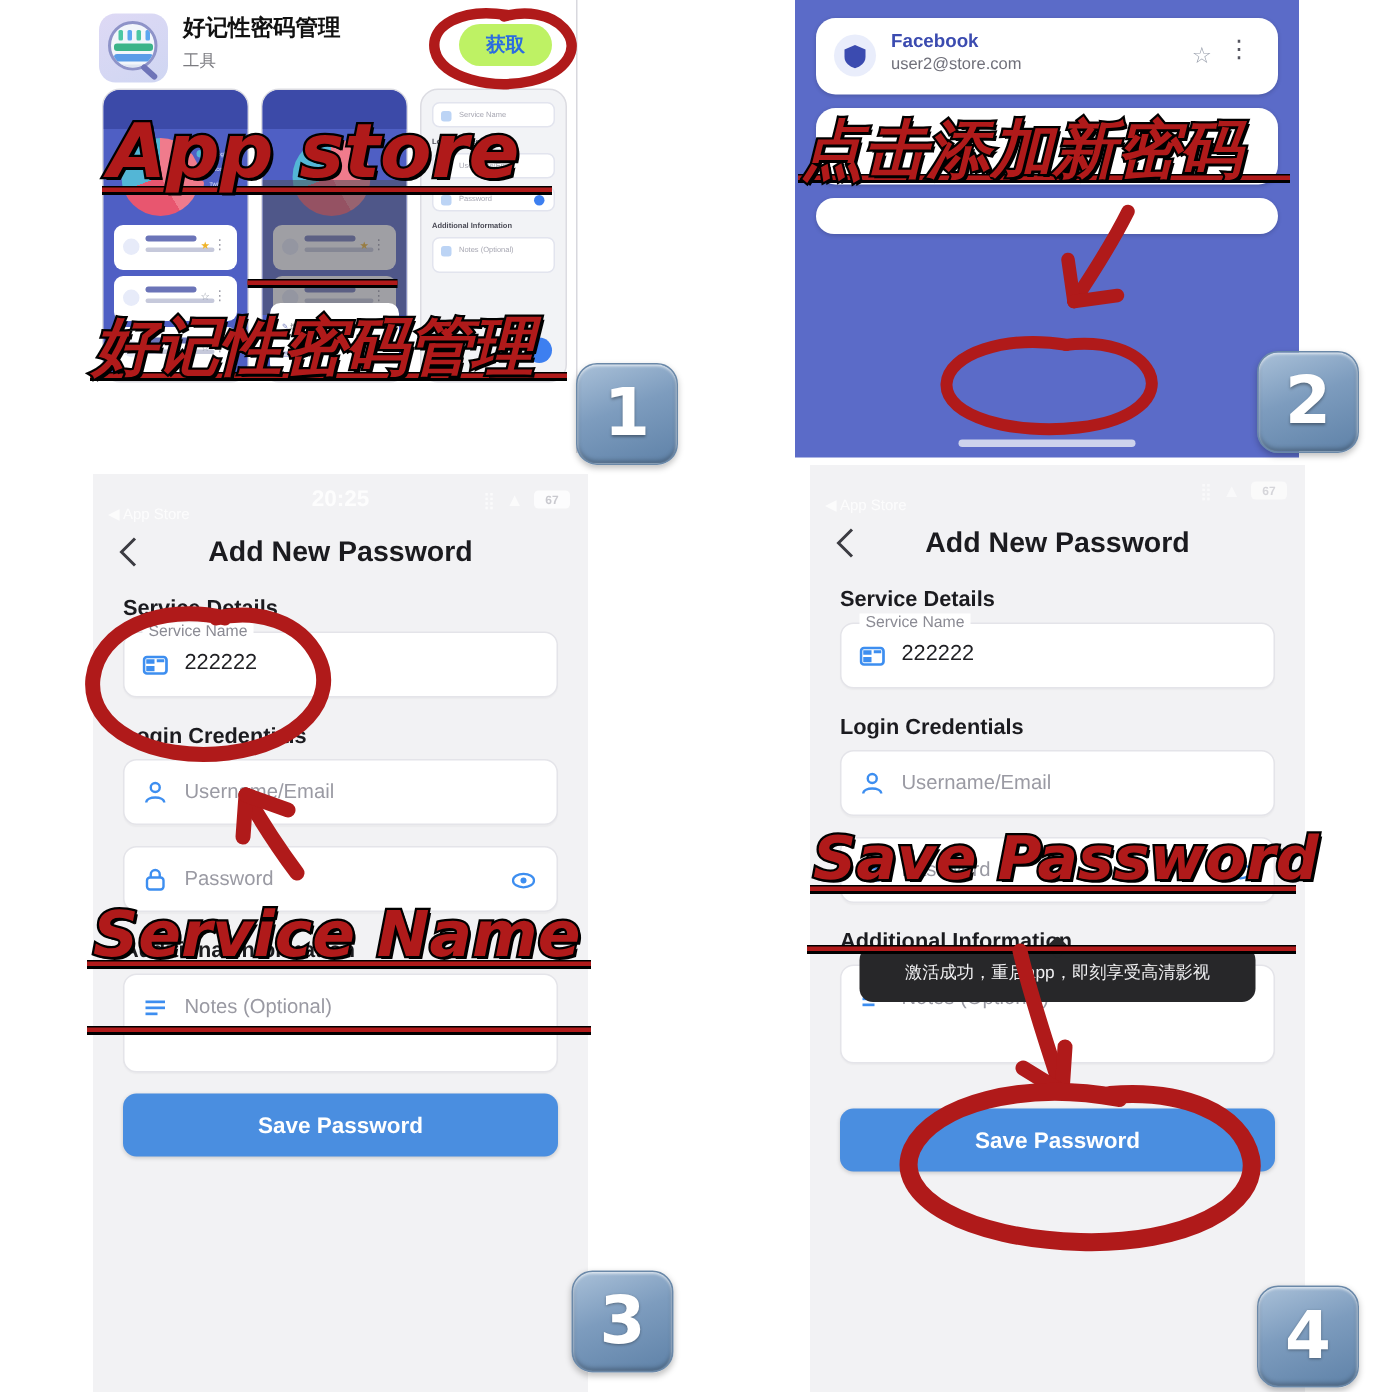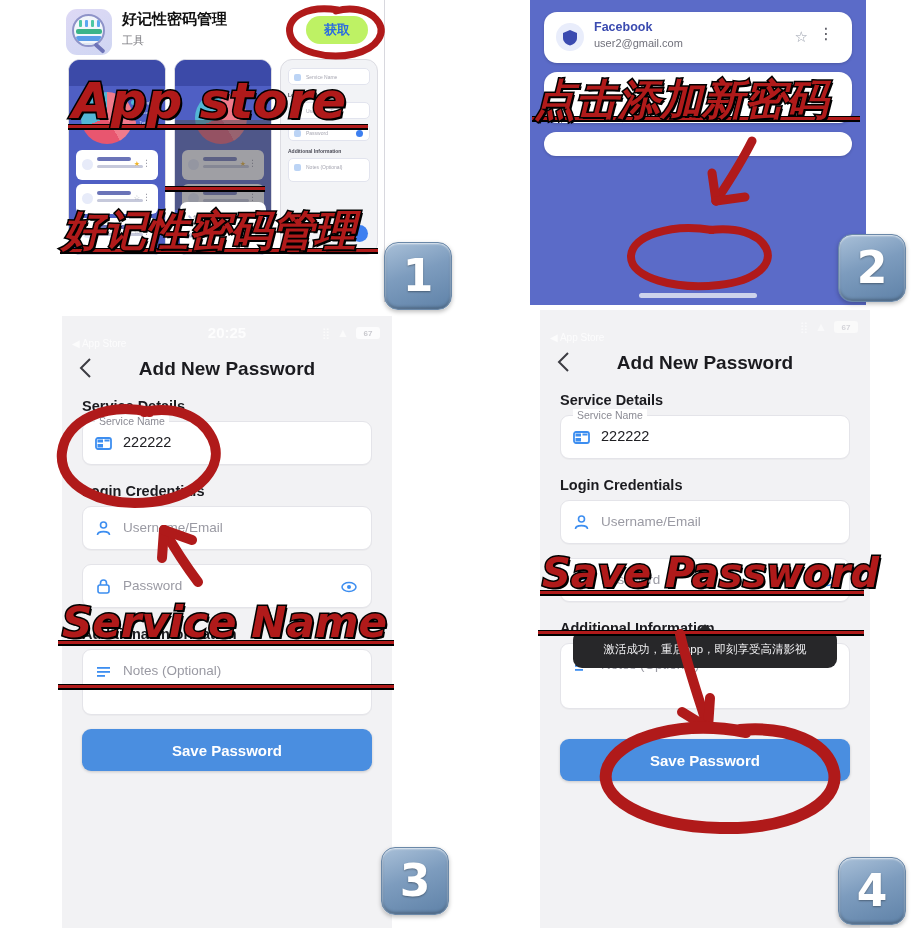--- a/index.html
+++ b/index.html
@@ -394,21 +394,21 @@
   </div>
 
   <div id="panel2">
     <div class="p2card one">
       <div class="p2-shield">
         <svg width="16" height="17" viewBox="0 0 16 17">
             <path d="M8 1 L15 4 V9 C15 13 11.5 15.5 8 16.5 C4.5 15.5 1 13 1 9 V4 Z" fill="#3b4bb0"></path>
           </svg>
       </div>
       <div class="p2-name">Facebook</div>
-      <div class="p2-mail">user2@gmail.com</div>
+      <div class="p2-mail">user2@store.com</div>
       <div class="p2-star">☆</div>
       <div class="p2-dots">⋮</div>
     </div>
     <div class="p2card two"></div>
     <div class="p2card three"></div>
 
     <div class="p2-home"></div>
   </div>
 
   <div class="anno cjk" style="left:534px; top:72px; font-size:42px;">点击添加新密码</div>

